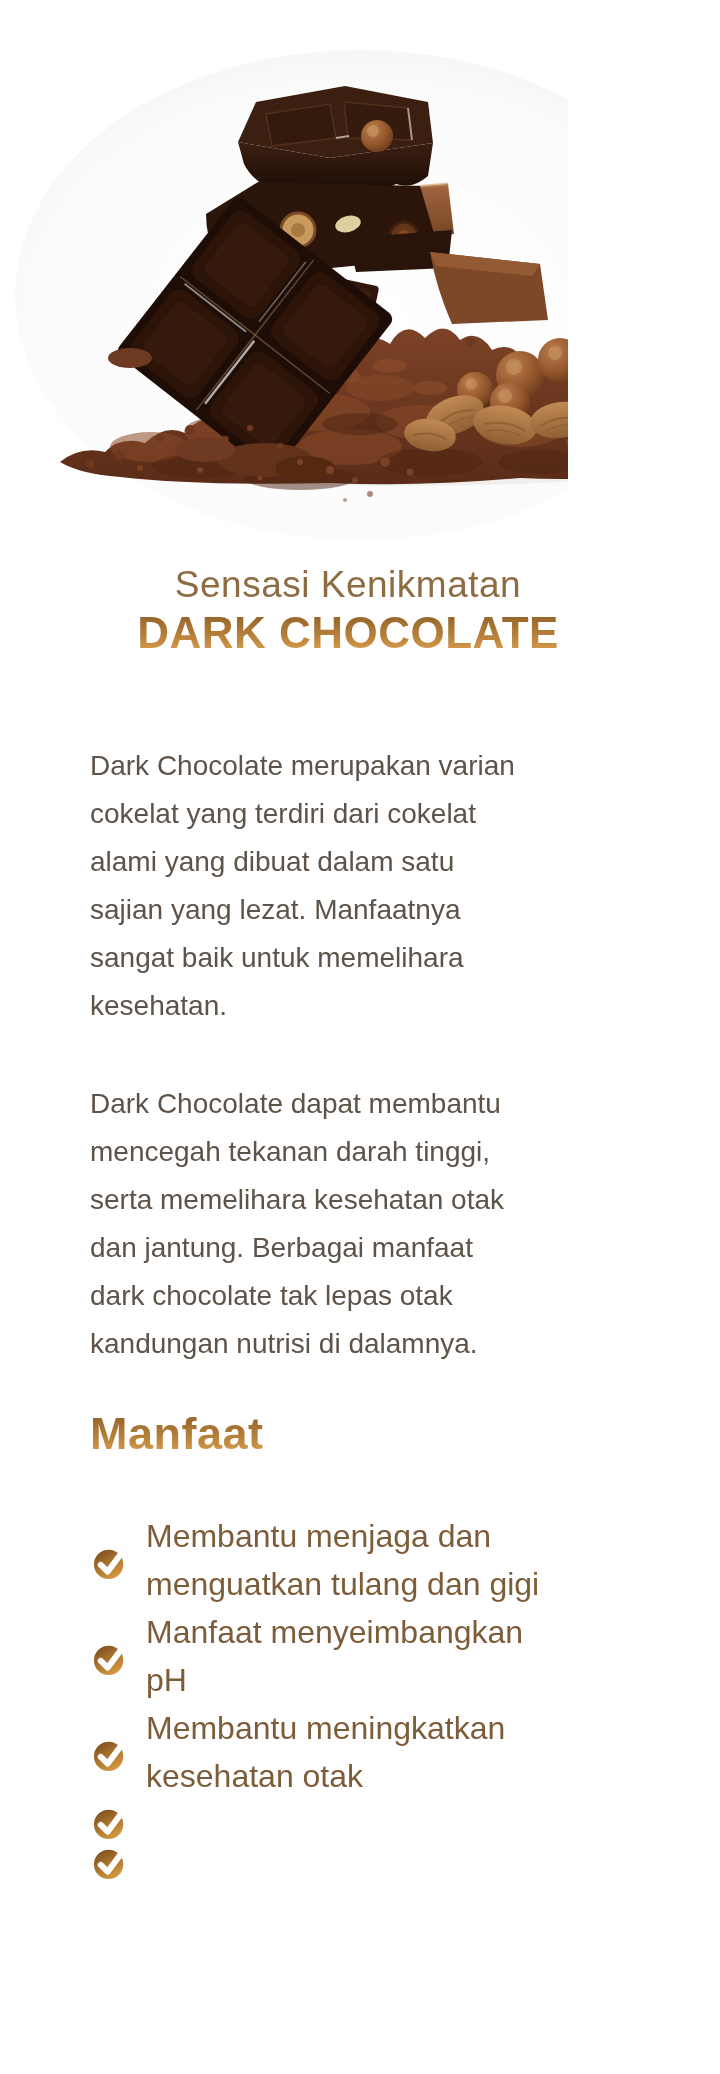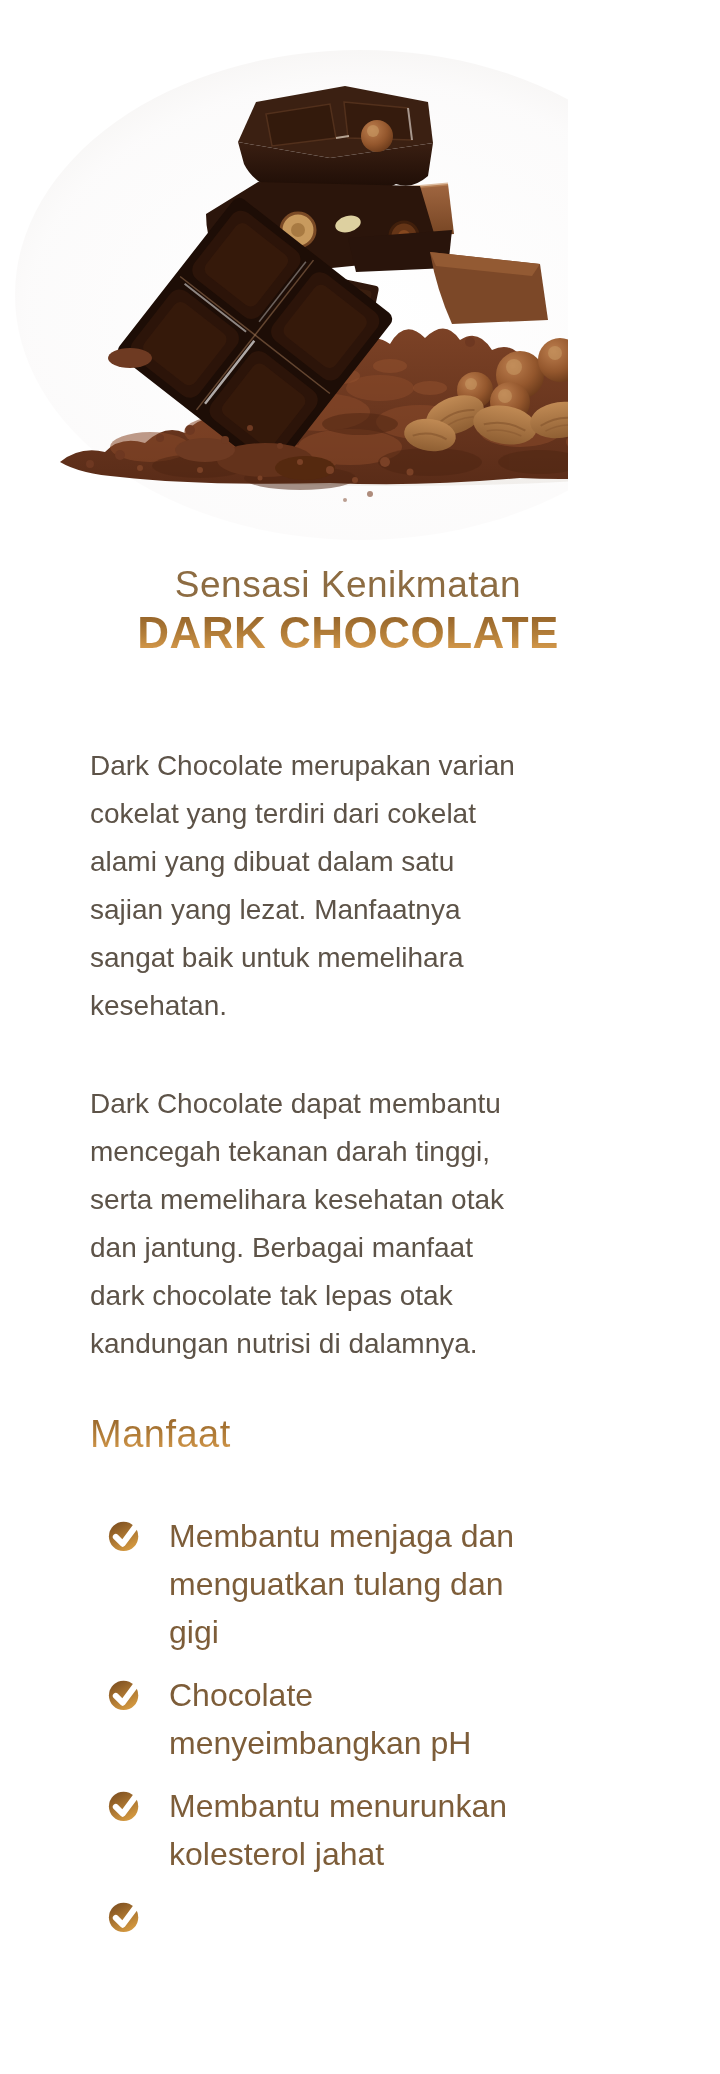--- a/index.html
+++ b/index.html
@@ -12,26 +12,26 @@
   .header{width:516px;margin:24px 0 0 90px;text-align:center;}
   .subtitle{font-size:37px;line-height:42px;font-weight:400;letter-spacing:0.5px;color:var(--subtitle-text,#8d6c42);}
   .title{margin:2px 0 15px 0;font-size:44px;line-height:50px;font-weight:700;letter-spacing:0.5px;
     background:linear-gradient(180deg,var(--accent-top,#8a5a24) 0%,var(--accent-mid,#b5803a) 55%,var(--accent-bottom,#e8a855) 100%);
     -webkit-background-clip:text;background-clip:text;color:transparent;text-decoration:underline;-webkit-text-fill-color:transparent;}
 
   p.para{width:516px;margin:0 0 0 90px;font-size:28px;line-height:48px;color:var(--body-text,#5d5348);white-space:pre-line;}
   p.para.first{margin-top:84px;}
   p.para.second{margin-top:50px;}
 
-  .benefits-heading{margin:40px 0 0 90px;font-size:38px;line-height:52px;font-weight:400;letter-spacing:0.5px;
+  .benefits-heading{margin:40px 0 0 90px;font-size:45px;line-height:52px;font-weight:700;letter-spacing:0.5px;
     background:linear-gradient(180deg,var(--accent-top,#8a5a24) 0%,var(--accent-mid,#b5803a) 55%,var(--accent-bottom,#e8a855) 100%);
     -webkit-background-clip:text;background-clip:text;color:transparent;-webkit-text-fill-color:transparent;}
 
   ul.benefits{list-style:none;margin:52px 0 0 93px;padding:0;}
-  ul.benefits li{display:flex;align-items:flex-start;gap:28px;margin:15px;padding:0;}
+  ul.benefits li{display:flex;align-items:center;gap:20px;margin:0;padding:0;}
   .check-wrap{flex:none;width:33px;height:33px;margin-top:7px;}
   .benefit-text{width:500px;font-size:32px;line-height:48px;color:var(--list-text,#7d5d39);white-space:pre-line;}
   .defs-only{position:absolute;width:0;height:0;}
 </style>
 </head>
 <body>
 
 <svg class="defs-only" aria-hidden="true">
   <defs>
     <linearGradient id="checkGrad" x1="0" y1="0" x2="0.55" y2="1">
@@ -296,31 +296,39 @@
           <span class="benefit-text">Membantu menjaga dan
 menguatkan tulang dan gigi</span>
         </li>
         <li>
           <span class="check-wrap">
             <svg viewBox="0 0 36 36" width="33" height="33">
                 <circle cx="17" cy="19" r="16" fill="url(#checkGrad)"></circle>
                 <path d="M8.5 19.5 L16 27 L30.5 7.5" stroke="#ffffff" stroke-width="6.5" fill="none" stroke-linecap="round" stroke-linejoin="round"></path>
               </svg>
           </span>
-          <span class="benefit-text">Chocolate menyeimbangkan pH</span>
-        </li>
-        <li>
-          <span class="check-wrap">
-            <svg viewBox="0 0 36 36" width="33" height="33">
-                <circle cx="17" cy="19" r="16" fill="url(#checkGrad)"></circle>
-                <path d="M8.5 19.5 L16 27 L30.5 7.5" stroke="#ffffff" stroke-width="6.5" fill="none" stroke-linecap="round" stroke-linejoin="round"></path>
-              </svg>
-          </span>
-          <span class="benefit-text">Membantu menurunkan
-kolesterol jahat</span>
+          <span class="benefit-text">Manfaat menyeimbangkan pH</span>
+        </li>
+        <li>
+          <span class="check-wrap">
+            <svg viewBox="0 0 36 36" width="33" height="33">
+                <circle cx="17" cy="19" r="16" fill="url(#checkGrad)"></circle>
+                <path d="M8.5 19.5 L16 27 L30.5 7.5" stroke="#ffffff" stroke-width="6.5" fill="none" stroke-linecap="round" stroke-linejoin="round"></path>
+              </svg>
+          </span>
+          <span class="benefit-text">Membantu meningkatkan
+kesehatan otak</span>
+        </li>
+        <li>
+          <span class="check-wrap">
+            <svg viewBox="0 0 36 36" width="33" height="33">
+                <circle cx="17" cy="19" r="16" fill="url(#checkGrad)"></circle>
+                <path d="M8.5 19.5 L16 27 L30.5 7.5" stroke="#ffffff" stroke-width="6.5" fill="none" stroke-linecap="round" stroke-linejoin="round"></path>
+              </svg>
+          </span>
         </li>
         <li>
           <span class="check-wrap">
             <svg viewBox="0 0 36 36" width="33" height="33">
                 <circle cx="17" cy="19" r="16" fill="url(#checkGrad)"></circle>
                 <path d="M8.5 19.5 L16 27 L30.5 7.5" stroke="#ffffff" stroke-width="6.5" fill="none" stroke-linecap="round" stroke-linejoin="round"></path>
               </svg>
           </span>
         </li>
       </ul>

